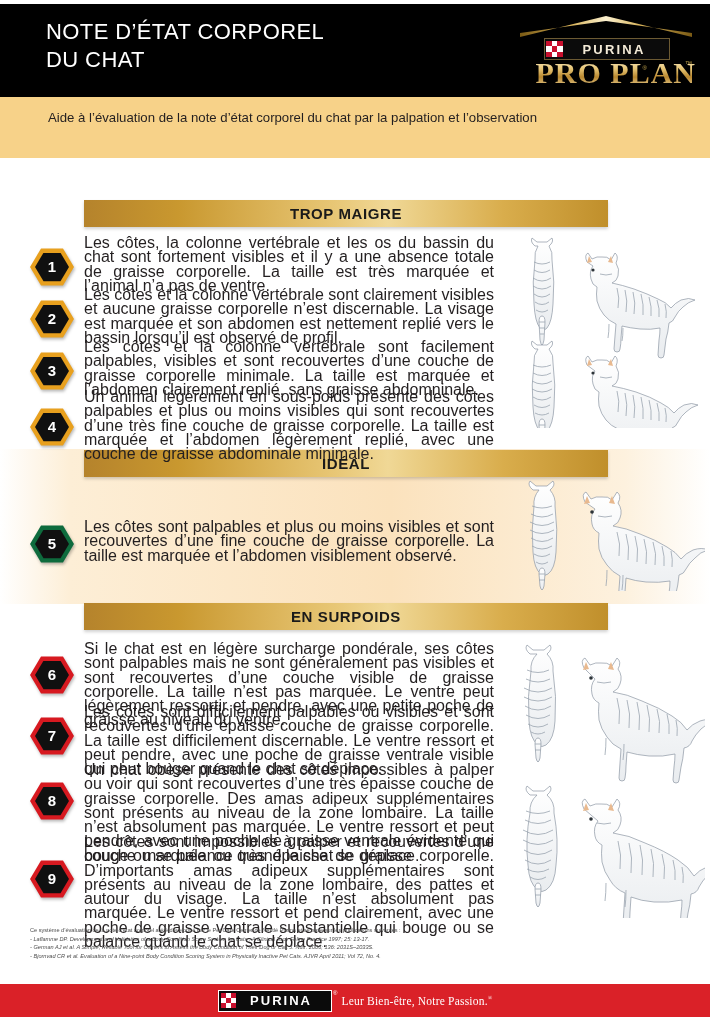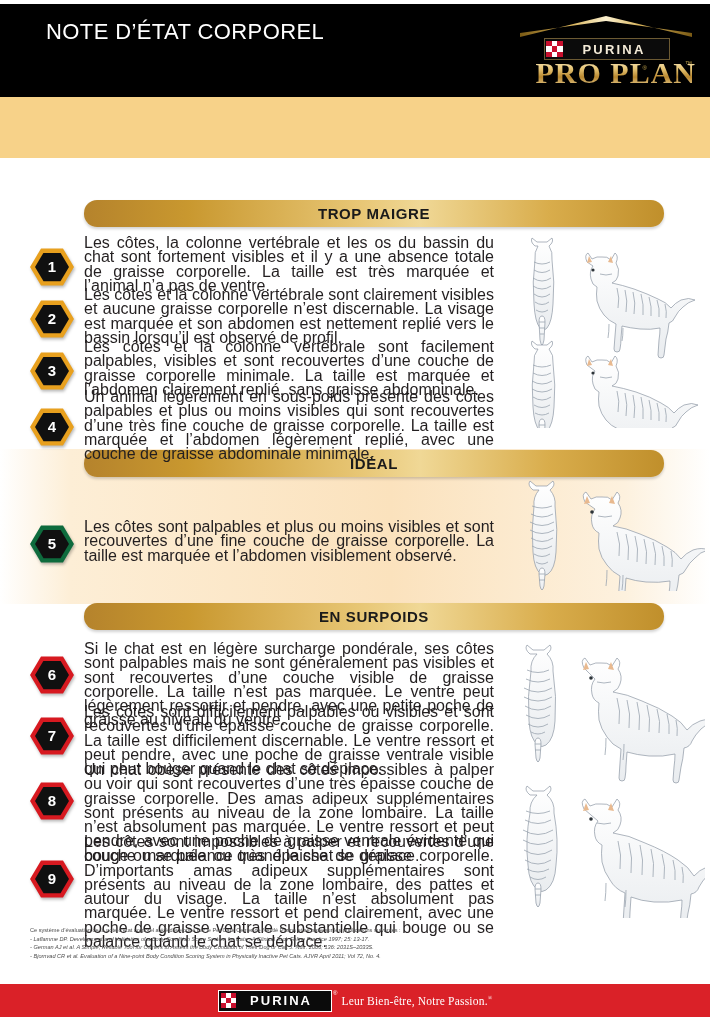--- a/index.html
+++ b/index.html
@@ -122,24 +122,23 @@
   .ideal-bg {
     position: absolute;
     left: 0; top: 449px;
     width: 710px; height: 155px;
     background: linear-gradient(90deg,#ffffff 0%,#fdeed6 10%,#fbe2bd 55%,#fdf1de 88%,#ffffff 100%);
   }
 
   .bar {
     position: absolute;
     left: 84px;
-    width: 580px; height: 27px;
+    width: 524px; height: 27px;
     background: linear-gradient(90deg,#b5832c 0%,#c9982f 18%,#e8c776 48%,#f0d896 58%,#d9ad4c 80%,#c08f2b 100%);
     box-shadow: 0 2px 3px rgba(0,0,0,0.18);
-    border-radius: 13px;
   }
   .bar-label {
     position: absolute;
     left: 0; right: 0; top: 0;
     height: 27px;
     line-height: 27px;
     text-align: center;
     color: #1a1a1a;
     font-size: 15px;
     font-weight: 700;
@@ -249,20 +248,21 @@
     position: relative;
   }
   .footer-tag sup { font-size: 6px; vertical-align: super; }
 </style>
 </head>
 <body>
 
 <div class="header">
   <div class="header-title">
     <span class="ln">NOTE D’ÉTAT CORPOREL</span>
+    <span class="ln">DU CHAT</span>
   </div>
 
   <div class="brand">
     <svg class="brand-roof" viewBox="0 0 180 22">
       <defs>
         <linearGradient id="gold1" x1="0" y1="0" x2="1" y2="0">
           <stop offset="0%" stop-color="#7a5a14"></stop>
           <stop offset="30%" stop-color="#d8b35a"></stop>
           <stop offset="50%" stop-color="#fbf0cf"></stop>
           <stop offset="70%" stop-color="#d8b35a"></stop>
@@ -288,20 +288,21 @@
       <div class="reg">®</div>
     </div>
 
     <div class="proplan-word">PRO PLAN</div>
     <div class="tm">™</div>
   </div>
 </div>
 
 <div class="intro">
   <div class="intro-text">
+    <span class="ln">Aide à l’évaluation de la note d’état corporel du chat par la palpation et l’observation</span>
   </div>
 </div>
 
 <div class="ideal-bg"></div>
 
 <div class="bar" id="bar-thin">
   <div class="bar-label">TROP MAIGRE</div>
 </div>
 <div class="bar" id="bar-ideal">
   <div class="bar-label">IDÉAL</div>

